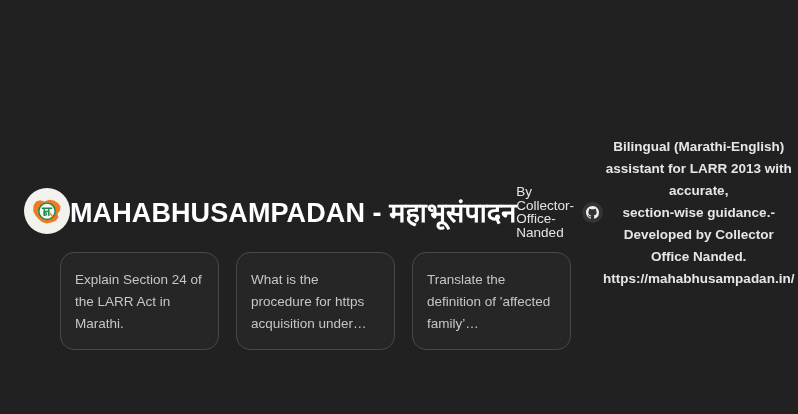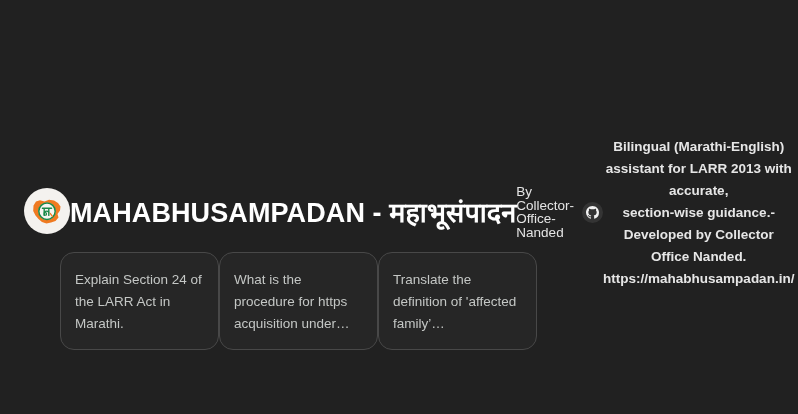--- a/index.html
+++ b/index.html
@@ -89,20 +89,21 @@
     font-weight: bold;
   }
   .description .line { display: block; }
 
   
   .suggestions {
     position: absolute;
     left: 36px;
     top: 252px;
     display: flex;
+    gap: 17px;
   }
   .card {
     width: 159px;
     height: 98px;
     box-sizing: border-box;
     border: 1px solid #484848;
     border-radius: 14px;
     background: #262626;
     padding: 16px 14px 12px 14px;
     display: flex;

